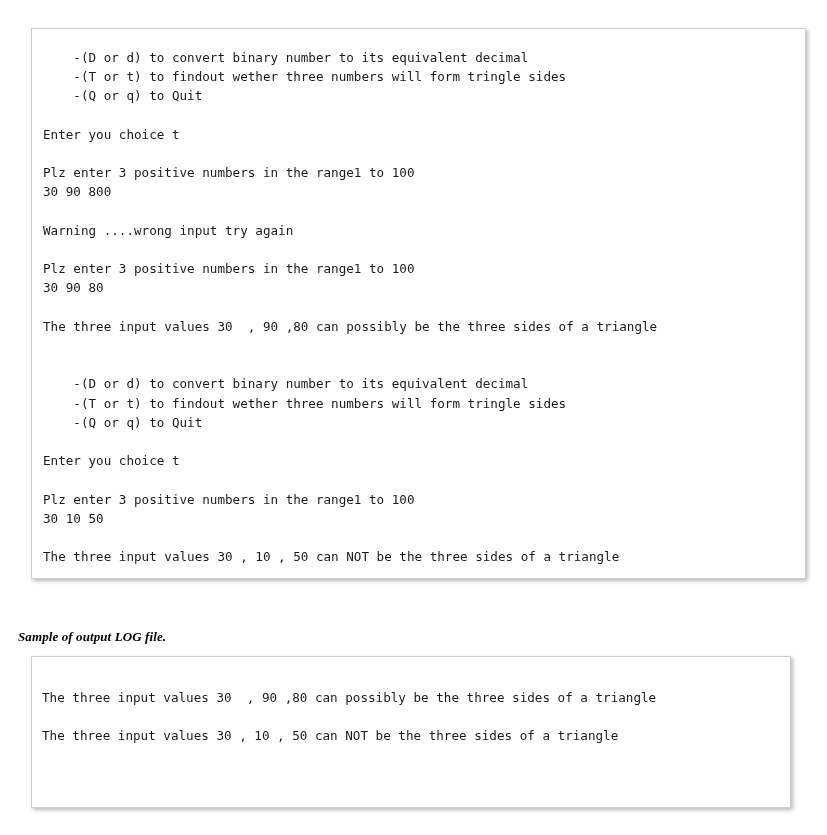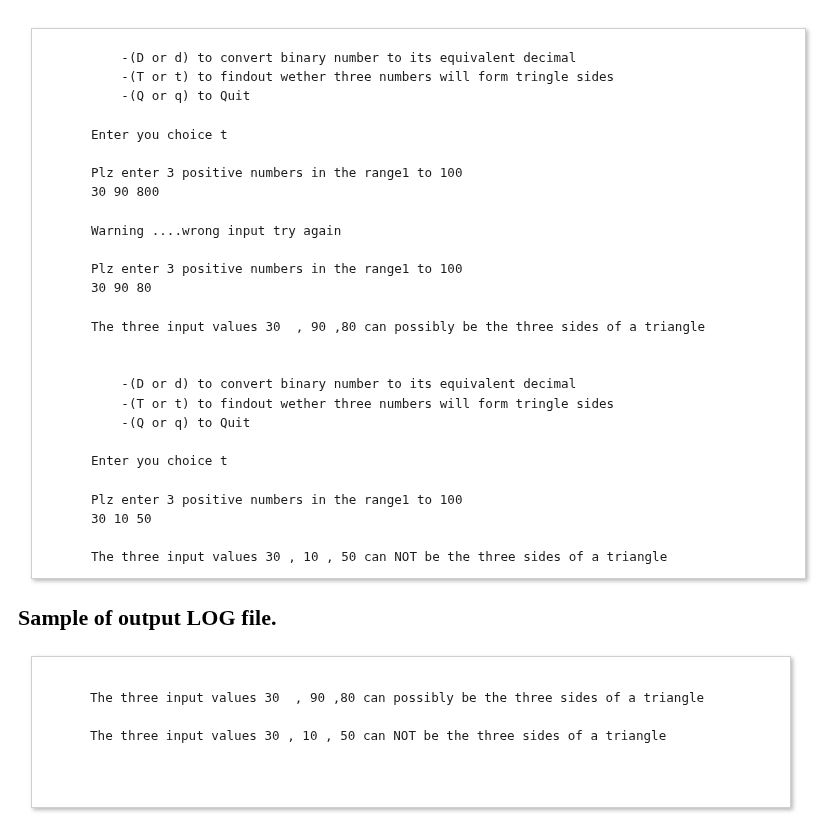--- a/index.html
+++ b/index.html
@@ -56,40 +56,40 @@
   }
   #log-text {
     left: 10px;
     top: 22px;
     line-height: 38px;
   }
 
   .line {
     white-space: pre;
     min-height: 1px;
-    margin-left: 48px;
   }
   .blank {
     height: 19.2px;
   }
   #log-text .line {
     line-height: 38px;
   }
 
   
   #caption {
     position: absolute;
     left: 18px;
-    top: 605px;
+    top: 629px;
     font-family: "Liberation Serif", serif;
     font-weight: bold;
-    font-size: 22px;
+    font-size: 13px;
     color: #000000;
     letter-spacing: 0.1px;
     white-space: pre;
+    font-style: italic;
   }
 </style>
 </head>
 <body>
 
 <div class="page">
 
   <div class="panel" id="console-panel">
     <div class="console-text" id="console-text"><div class="line">    -(D or d) to convert binary number to its equivalent decimal</div><div class="line">    -(T or t) to findout wether three numbers will form tringle sides</div><div class="line">    -(Q or q) to Quit</div><div class="line blank">&nbsp;</div><div class="line">Enter you choice t</div><div class="line blank">&nbsp;</div><div class="line">Plz enter 3 positive numbers in the range1 to 100</div><div class="line">30 90 800</div><div class="line blank">&nbsp;</div><div class="line">Warning ....wrong input try again</div><div class="line blank">&nbsp;</div><div class="line">Plz enter 3 positive numbers in the range1 to 100</div><div class="line">30 90 80</div><div class="line blank">&nbsp;</div><div class="line">The three input values 30  , 90 ,80 can possibly be the three sides of a triangle</div><div class="line blank">&nbsp;</div><div class="line blank">&nbsp;</div><div class="line">    -(D or d) to convert binary number to its equivalent decimal</div><div class="line">    -(T or t) to findout wether three numbers will form tringle sides</div><div class="line">    -(Q or q) to Quit</div><div class="line blank">&nbsp;</div><div class="line">Enter you choice t</div><div class="line blank">&nbsp;</div><div class="line">Plz enter 3 positive numbers in the range1 to 100</div><div class="line">30 10 50</div><div class="line blank">&nbsp;</div><div class="line">The three input values 30 , 10 , 50 can NOT be the three sides of a triangle</div></div>
   </div>

